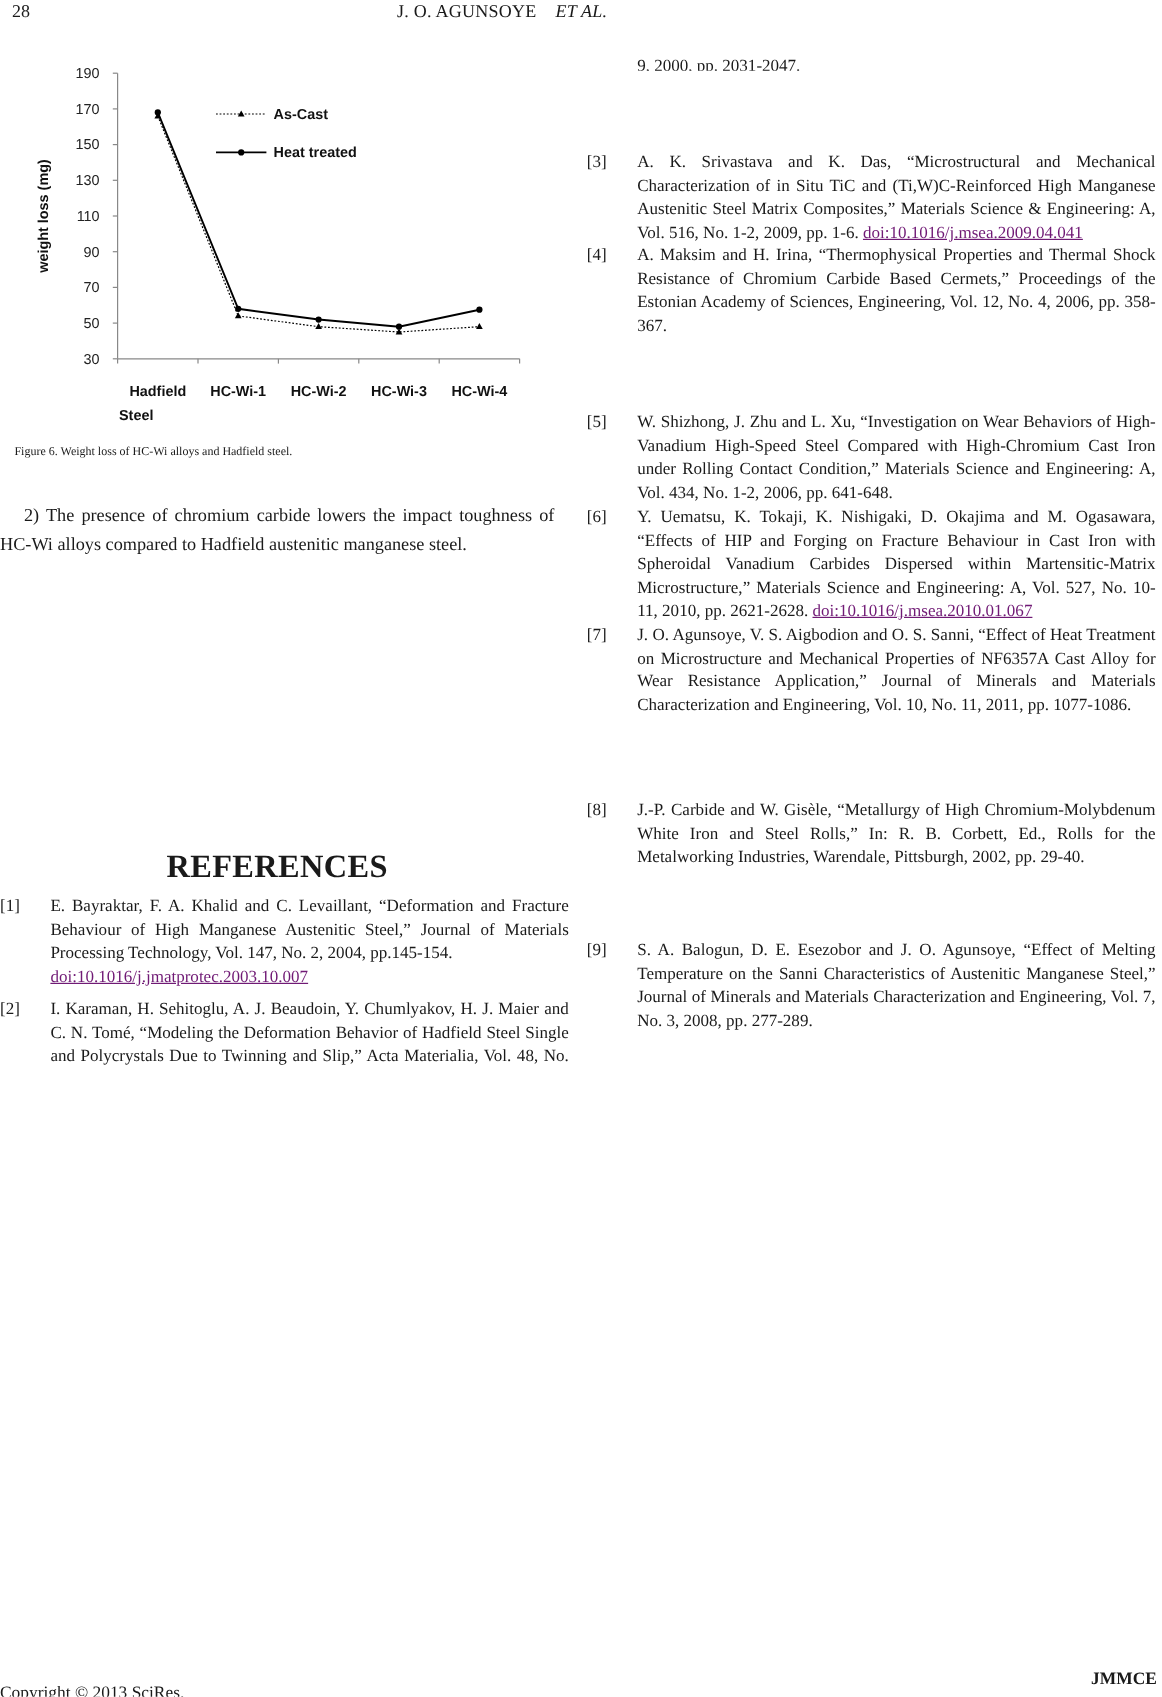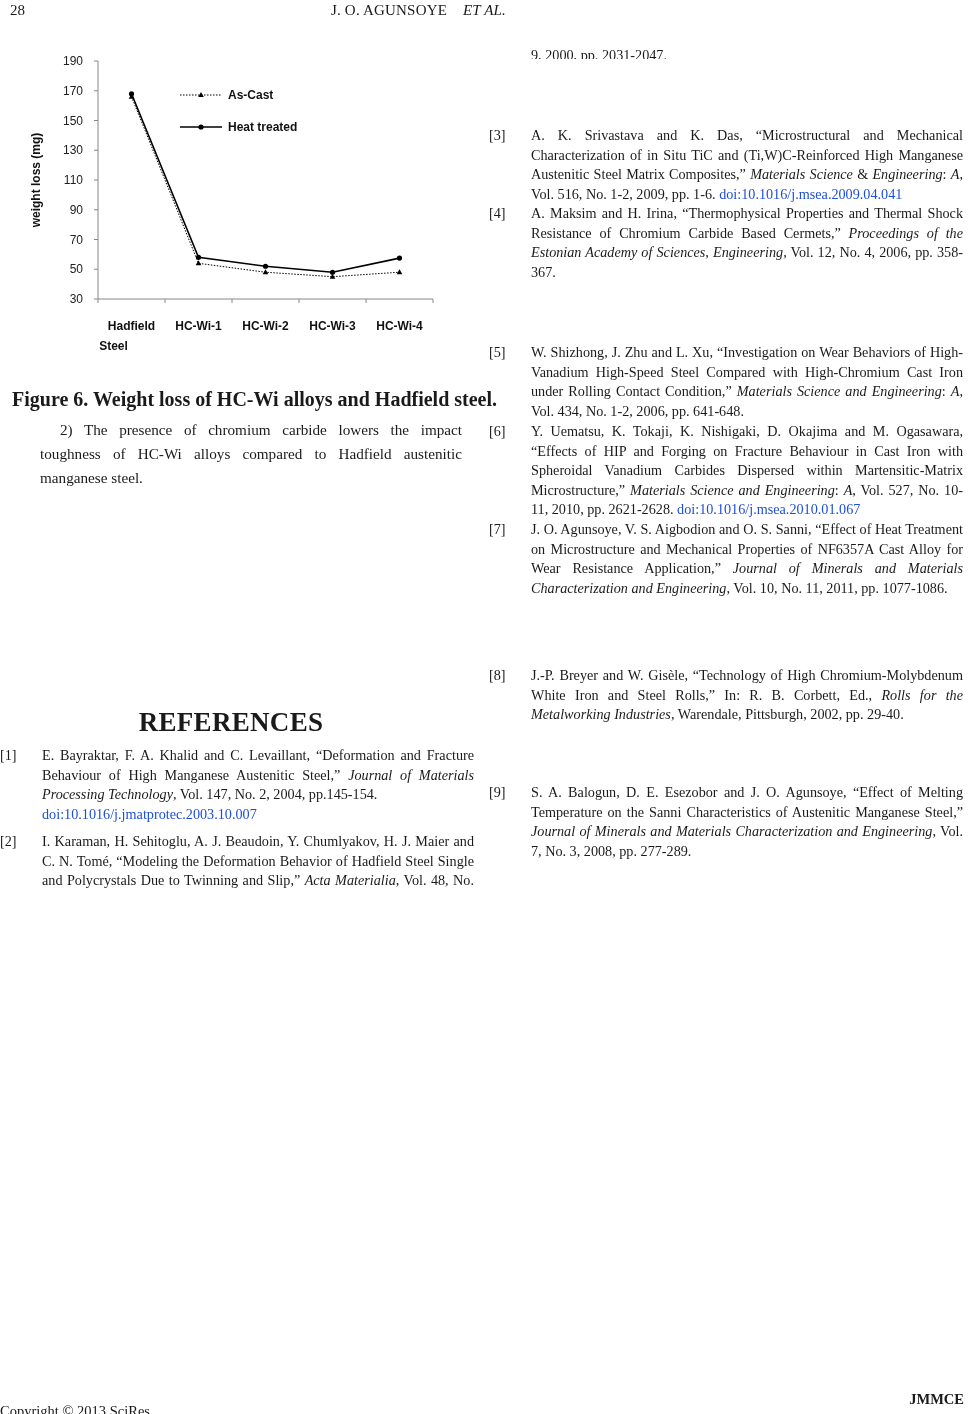--- a/index.html
+++ b/index.html
@@ -9,33 +9,33 @@
     .header-running { position: absolute; left: 0; width: 837px; top: 2px; text-align: center; font-size: 15px; letter-spacing: 0.2px; }
     .header-running .etal { font-style: italic; }
 
     #chart { position: absolute; left: 20px; top: 40px; width: 440px; height: 320px; }
     #chart text { font-family: "Liberation Sans", sans-serif; }
     .tick-label { font-size: 12px; fill: #222; }
     .cat-label { font-size: 12px; font-weight: bold; fill: #111; }
     .axis-title { font-size: 12px; font-weight: bold; fill: #111; }
     .legend-label { font-size: 12px; font-weight: bold; fill: #111; }
 
-    .caption { position: absolute; left: 12px; top: 388px; font-size: 20px; font-weight: bold; }
+    .caption { position: absolute; left: 12px; top: 371px; font-size: 10px; font-weight: normal; }
 
     .col { position: absolute; font-size: 15.2px; line-height: 24.2px; text-align: justify; }
     .col-left { left: 0; top: 418px; width: 462px; }
-    .para { text-indent: 20px; padding-left: 40px; }
+    .para { text-indent: 20px; }
 
     .refs-title { position: absolute; left: 0; width: 462px; top: 707px; text-align: center; font-size: 27px; font-weight: bold; letter-spacing: 0.3px; }
 
     .ref { position: absolute; font-size: 14.2px; line-height: 19.6px; }
     .ref .ref-num { position: absolute; left: 0; top: 0; }
     .ref .ref-body { margin-left: 42px; text-align: justify; }
-    .ref i, .ref .it { font-style: italic; }
-    .doi { color: #1d4ed8; }
+    .ref i, .ref .it { }
+    .doi { color: #701a75; text-decoration: underline; }
 
     .footer-copy { position: absolute; left: 0; top: 1391px; font-size: 14.5px; margin-top: 12px; }
     .footer-journal { position: absolute; right: 4px; top: 1391px; font-size: 14.5px; font-weight: bold; }
   </style>
 </head>
 <body>
 
 <div class="header-page-num">28</div>
 <div class="header-running">
   <span>J. O. AGUNSOYE</span>&nbsp;&nbsp;&nbsp;
@@ -145,21 +145,21 @@
     <div class="ref" style="left: 489px; top: 422px; width: 474px;">
       <span class="ref-num">[6]</span>
       <div class="ref-body"><span>Y. Uematsu, K. Tokaji, K. Nishigaki, D. Okajima and M. Ogasawara, “Effects of HIP and Forging on Fracture Behaviour in Cast Iron with Spheroidal Vanadium Carbides Dispersed within Martensitic-Matrix Microstructure,” </span><span class="it">Materials Science and Engineering</span><span>: </span><span class="it">A</span><span>, Vol. 527, No. 10-11, 2010, pp. 2621-2628. </span><span class="doi">doi:10.1016/j.msea.2010.01.067</span></div>
     </div>
     <div class="ref" style="left: 489px; top: 520px; width: 474px;">
       <span class="ref-num">[7]</span>
       <div class="ref-body"><span>J. O. Agunsoye, V. S. Aigbodion and O. S. Sanni, “Effect of Heat Treatment on Microstructure and Mechanical Properties of NF6357A Cast Alloy for Wear Resistance Application,” </span><span class="it">Journal of Minerals and Materials Characterization and Engineering</span><span>, Vol. 10, No. 11, 2011, pp. 1077-1086.</span></div>
     </div>
     <div class="ref" style="left: 489px; top: 666px; width: 474px;">
       <span class="ref-num">[8]</span>
-      <div class="ref-body"><span>J.-P. Breyer and W. Gisèle, “Technology of High Chromium-Molybdenum White Iron and Steel Rolls,” In: R. B. Corbett, Ed., </span><span class="it">Rolls for the Metalworking Industries</span><span>, Warendale, Pittsburgh, 2002, pp. 29-40.</span></div>
+      <div class="ref-body"><span>J.-P. Carbide and W. Gisèle, “Metallurgy of High Chromium-Molybdenum White Iron and Steel Rolls,” In: R. B. Corbett, Ed., </span><span class="it">Rolls for the Metalworking Industries</span><span>, Warendale, Pittsburgh, 2002, pp. 29-40.</span></div>
     </div>
     <div class="ref" style="left: 489px; top: 783px; width: 474px;">
       <span class="ref-num">[9]</span>
       <div class="ref-body"><span>S. A. Balogun, D. E. Esezobor and J. O. Agunsoye, “Effect of Melting Temperature on the Sanni Characteristics of Austenitic Manganese Steel,” </span><span class="it">Journal of Minerals and Materials Characterization and Engineering</span><span>, Vol. 7, No. 3, 2008, pp. 277-289.</span></div>
     </div>
     <div class="ref" style="left: 489px; top: -13px; width: 474px; height: 72px; overflow: hidden; clip-path: inset(59px 0px 0px);">
       <div class="ref-body"><span>I. Karaman, H. Sehitoglu, A. J. Beaudoin, Y. Chumlyakov, H. J. Maier and C. N. Tomé, “Modeling the Deformation Behavior of Hadfield Steel Single and Polycrystals Due to Twinning and Slip,” </span><span class="it">Acta Materialia</span><span>, Vol. 48, No. 9, 2000, pp. 2031-2047.</span><br></div>
     </div>
   </div>
 

